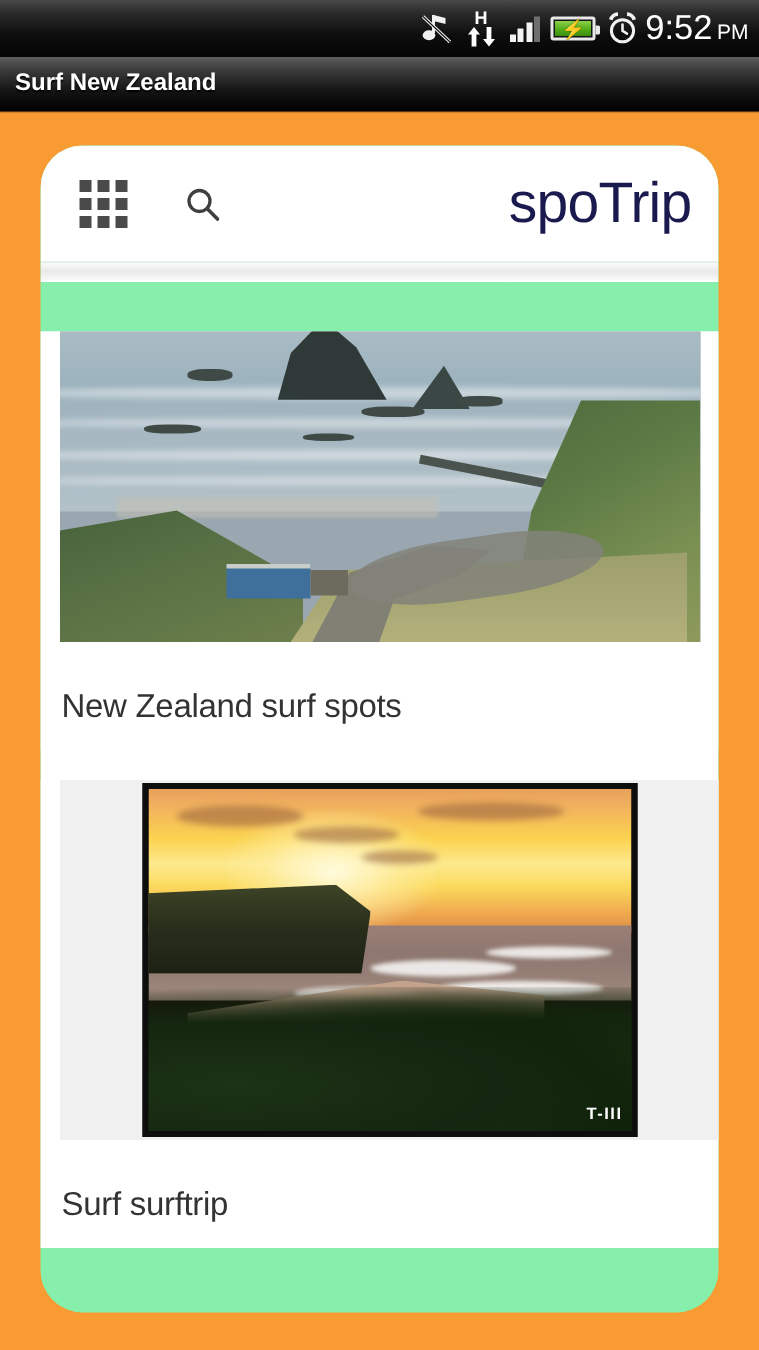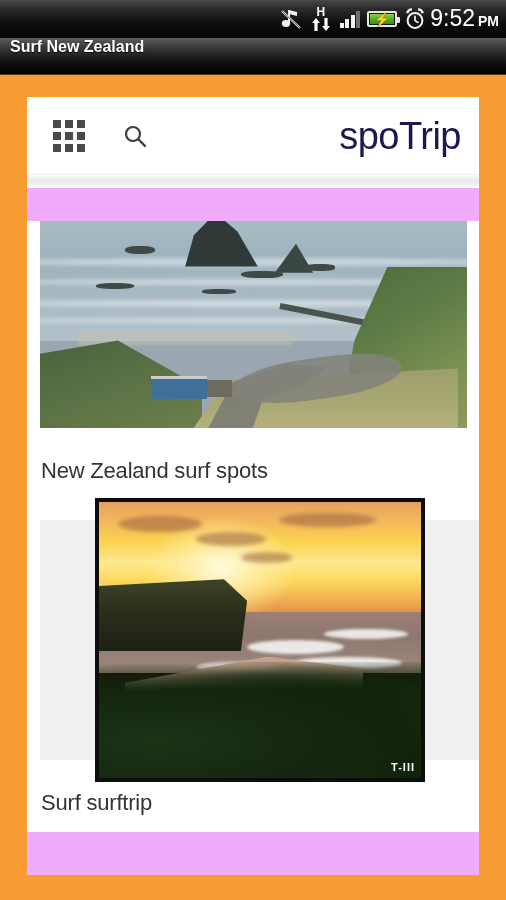--- a/index.html
+++ b/index.html
@@ -73,51 +73,52 @@
     text-shadow: 0 0 1px #2a5c08;
   }
 
   
   .icon-alarm { width: 22px; height: 22px; position: relative; }
 
   .status-time {
     color: #ffffff; font-size: 23px; font-weight: normal;
     letter-spacing: 0px; margin-left: 4px; line-height: 38px;
   }
-  .status-time .ampm { font-size: 14px; margin-left: 3px; font-weight: bold; }
+  .status-time .ampm { font-size: 14px; margin-left: 3px; }
 
   
   .title-bar {
     position: relative;
     width: 506px; height: 37px;
     background: linear-gradient(to bottom, #5d5d5d 0%, #3a3a3a 25%, #151515 62%, #000000 100%);
-    display: flex; align-items: flex-start;
+    display: flex; align-items: center;
     padding-left: 10px;
     border-bottom: 1px solid #5a3610;
   }
   .title-bar-text {
     color: #ffffff; font-size: 16px; font-weight: bold;
     text-shadow: 0 1px 1px rgba(0,0,0,.9);
   }
 
   
   .page {
     position: relative;
     width: 506px;
     height: 825px;
     background: #f99b33;
     padding: 22px 27px 0 27px;
   }
 
   .content-panel {
-    background: #f0abfc;
+    background: #86efac;
     width: 452px;
     height: 778px;
     overflow: hidden;
     position: relative;
+    border-radius: 28px;
   }
 
   
   .app-header {
     height: 77px;
     display: flex;
     align-items: center;
     padding: 0 18px 0 26px;
     background: #ffffff;
     position: relative;
@@ -244,21 +245,21 @@
     margin: 20px 0 0 13px;
     width: 440px;
     height: 240px;
     background: #f0f0f0;
     display: flex;
     align-items: center;
     justify-content: center;
   }
   .thumb-bali {
     width: 330px;
-    height: 284px;
+    height: 236px;
     border: 4px solid #0d0d0d;
     position: relative;
     overflow: hidden;
     background: #1a1208;
   }
   .bali-sky {
     position:absolute; left:0; top:0; width:100%; height: 42%;
     background: linear-gradient(to bottom,
       #e8a15c 0%, #f2b45e 14%, #fbd24e 34%, #fde98e 52%,
       #fbd95c 68%, #f0a94f 86%, #d98a45 100%);

